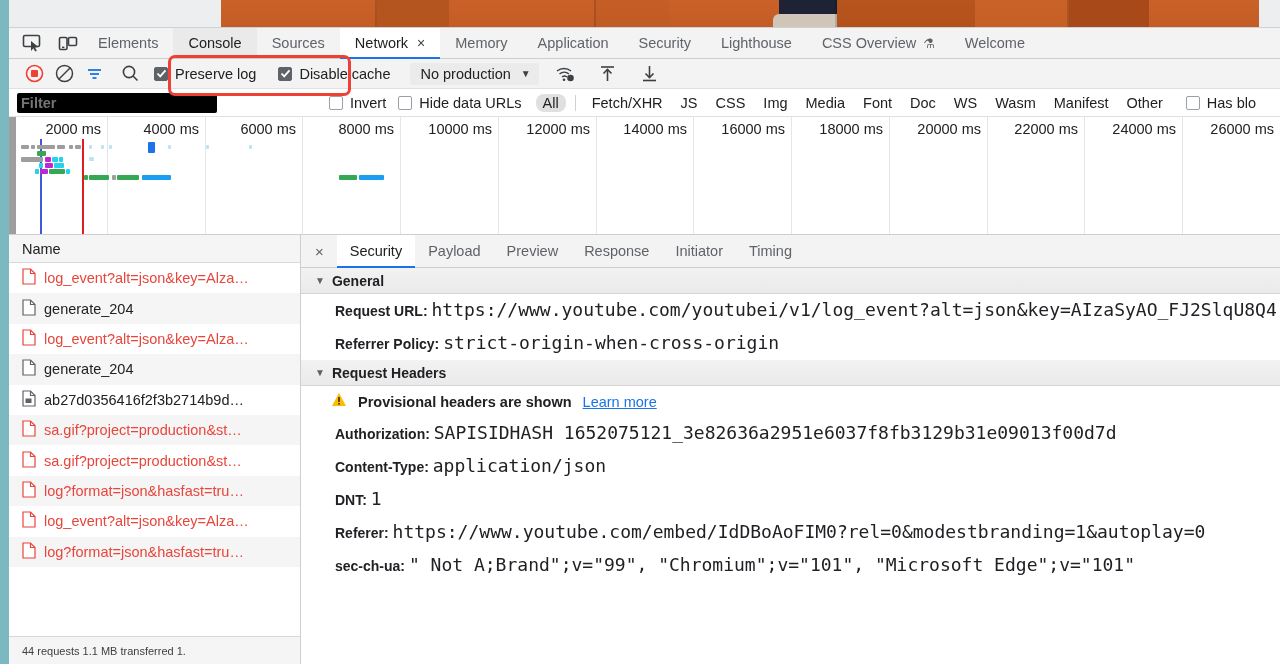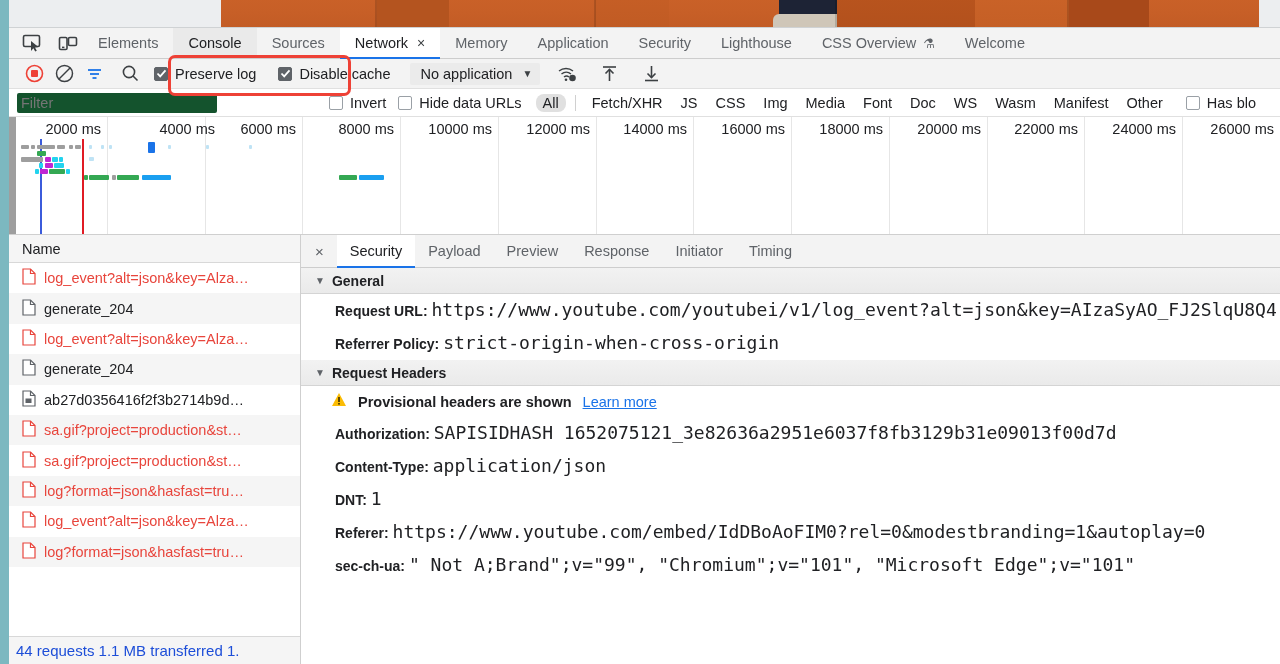--- a/index.html
+++ b/index.html
@@ -108,23 +108,24 @@
     border: 3.5px solid #ee4136; border-radius: 7px; pointer-events: none; z-index: 25;
   }
 
   
   .filterbar {
     height: 28px; background:#fff; border-bottom:1px solid #e0e0e0;
     display:flex; align-items:center; padding: 0 8px; flex: 0 0 auto;
   }
   .filter-input {
     width: 200px; font-size: 14.5px; color: #9aa0a6; padding: 2px 4px;
-    background: #14532d; border-radius: 2px; margin-right: 8px;
+    background: #000000; border-radius: 2px; margin-right: 8px;
     border: none; outline: none; height: 20px;
     font-family: "Liberation Sans", sans-serif;
+    font-weight: bold;
   }
   .fchk { display:flex; align-items:center; gap:7px; font-size:14.5px; color:#202124; margin-right:12px; cursor:pointer; white-space:nowrap;}
   .ftype {
     font-size: 14.5px; color: #202124; padding: 1px 7px; margin: 0 2px;
     border-radius: 8px; cursor: pointer; white-space: nowrap;
   }
   .ftype.on { background:#e0e0e0; }
   .vsep { width:1px; height:16px; background:#d0d0d0; margin: 0 7px; }
 
   
@@ -160,22 +161,22 @@
     height: 30.4px; display:flex; align-items:center; gap:8px;
     padding-left: 13px; font-size: 14.5px; white-space:nowrap; cursor:pointer;
   }
   .req-row.alt { background:#f5f5f5; }
   .req-row.err { color:#e8453c; }
   .req-row.norm { color:#202124; }
   .req-name { overflow:hidden; text-overflow:ellipsis; }
   .doc-ic { flex:0 0 auto; }
   .statusbar {
     height: 28px; border-top:1px solid #d8d8d8; background:#f5f5f5;
-    display:flex; align-items:center; padding-left:7px;
-    font-size:15px; color:#1d4ed8; flex:0 0 auto; white-space:nowrap; overflow:hidden;
+    display:flex; align-items:center; padding-left:13px;
+    font-size:11px; color:#404040; flex:0 0 auto; white-space:nowrap; overflow:hidden;
   }
 
   
   .right-pane { flex:1 1 auto; display:flex; flex-direction:column; min-width:0; background:#fff; }
   .detail-tabs {
     height: 33px; background:#f3f3f3; border-bottom:1px solid #cdcdcd;
     display:flex; align-items:stretch; flex:0 0 auto;
   }
   .dclose { display:flex; align-items:center; padding:0 13px 0 14px; color:#5f6368; font-size:15px; cursor:pointer;}
   .dtab {
@@ -323,21 +324,21 @@
       <div class="chk-wrap" style="margin-left:22px;">
         <span class="cbox">
           <svg width="11" height="11" viewBox="0 0 11 11">
               <path d="M1.5 5.5 L4.2 8.4 L9.5 2.4" fill="none" stroke="#fff" stroke-width="1.8"></path>
             </svg>
         </span>
         <span>Disable cache</span>
       </div>
 
       <div class="throttle" style="margin-left:20px;">
-        <span>No application</span>
+        <span>No production</span>
         <span class="caret">▼</span>
       </div>
 
       <div class="tb-ic" style="margin-left:12px;">
         <svg width="21" height="19" viewBox="0 0 21 19">
           <path d="M2 7 A11 11 0 0 1 16 7" fill="none" stroke="#3c4043" stroke-width="1.4"></path>
           <path d="M4.5 10 A7.5 7.5 0 0 1 14 10" fill="none" stroke="#3c4043" stroke-width="1.4"></path>
           <path d="M7 13 A4 4 0 0 1 12 13" fill="none" stroke="#3c4043" stroke-width="1.4"></path>
           <circle cx="9" cy="15.8" r="1.3" fill="#3c4043"></circle>
           <circle cx="15.5" cy="14" r="3.3" fill="#3c4043"></circle>
@@ -391,21 +392,21 @@
         <span class="cbox empty"></span>
         <span>Has blo</span>
       </div>
     </div>
 
     <div class="overview">
       <div class="ov-grid" id="ov-grid-host">
           <div class="ov-tick" style="left: 98px;"></div>
           <div class="ov-lbl" style="left: 98px;">2000 ms</div>
           <div class="ov-tick" style="left: 196px;"></div>
-          <div class="ov-lbl" style="left: 212px;">4000 ms</div>
+          <div class="ov-lbl" style="left: 196px;">4000 ms</div>
           <div class="ov-tick" style="left: 293px;"></div>
           <div class="ov-lbl" style="left: 293px;">6000 ms</div>
           <div class="ov-tick" style="left: 391px;"></div>
           <div class="ov-lbl" style="left: 391px;">8000 ms</div>
           <div class="ov-tick" style="left: 489px;"></div>
           <div class="ov-lbl" style="left: 489px;">10000 ms</div>
           <div class="ov-tick" style="left: 587px;"></div>
           <div class="ov-lbl" style="left: 587px;">12000 ms</div>
           <div class="ov-tick" style="left: 684px;"></div>
           <div class="ov-lbl" style="left: 684px;">14000 ms</div>

